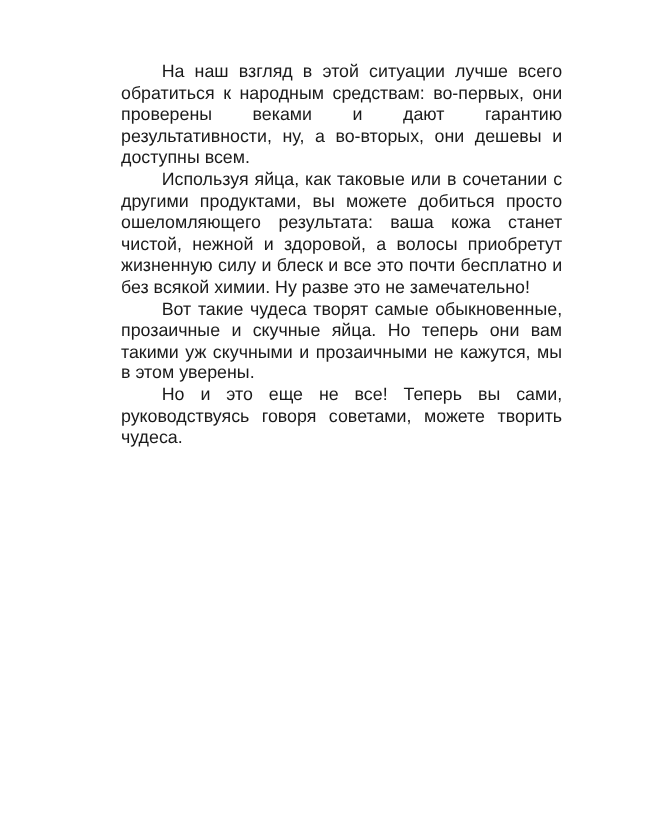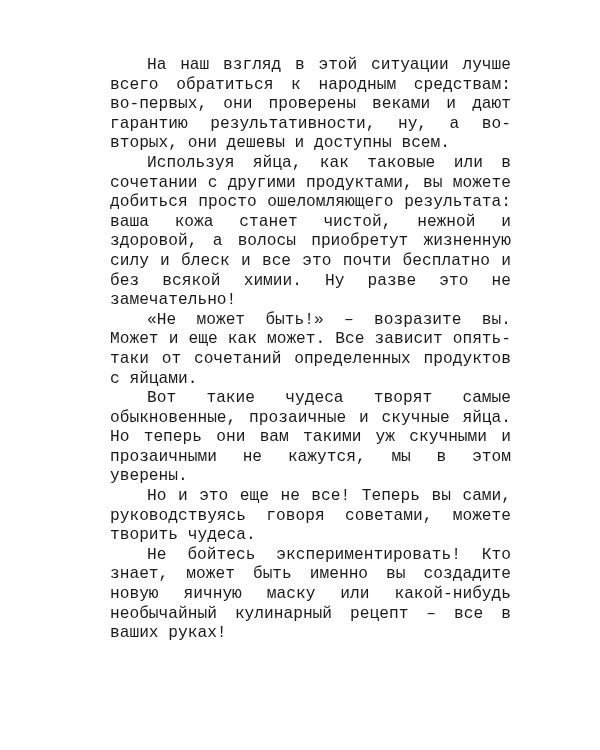--- a/index.html
+++ b/index.html
@@ -2,35 +2,33 @@
 <html><head>
 <meta charset="utf-8">
 <style>
   html, body { margin: 0; padding: 0; background: #ffffff; }
   body { width: 600px; height: 750px; position: relative; overflow: hidden; }
   .page {
     position: absolute;
     left: 110px;
     top: 56px;
     width: 401px;
-    font-family: Liberation Mono, monospace;
+    font-family: Liberation Sans, sans-serif;
     font-size: 16.2px;
     line-height: 19.6px;
     color: #1a1a1a;
   }
   .para {
     margin: 0;
     text-indent: 37px;
     text-align: justify;
     hyphens: none;
   }
 </style>
 </head>
 <body>
 
 <div class="page">
   <p class="para">На наш взгляд в этой ситуации лучше всего обратиться к народным средствам: во-первых, они проверены веками и дают гарантию результативности, ну, а во-вторых, они дешевы и доступны всем.</p>
   <p class="para">Используя яйца, как таковые или в сочетании с другими продуктами, вы можете добиться просто ошеломляющего результата: ваша кожа станет чистой, нежной и здоровой, а волосы приобретут жизненную силу и блеск и все это почти бесплатно и без всякой химии. Ну разве это не замечательно!</p>
-  <p class="para">«Не может быть!» – возразите вы. Может и еще как может. Все зависит опять-таки от сочетаний определенных продуктов с яйцами.</p>
   <p class="para">Вот такие чудеса творят самые обыкновенные, прозаичные и скучные яйца. Но теперь они вам такими уж скучными и прозаичными не кажутся, мы в этом уверены.</p>
   <p class="para">Но и это еще не все! Теперь вы сами, руководствуясь говоря советами, можете творить чудеса.</p>
-  <p class="para">Не бойтесь экспериментировать! Кто знает, может быть именно вы создадите новую яичную маску или какой-нибудь необычайный кулинарный рецепт – все в ваших руках!</p>
 </div>
 
 </body></html>

